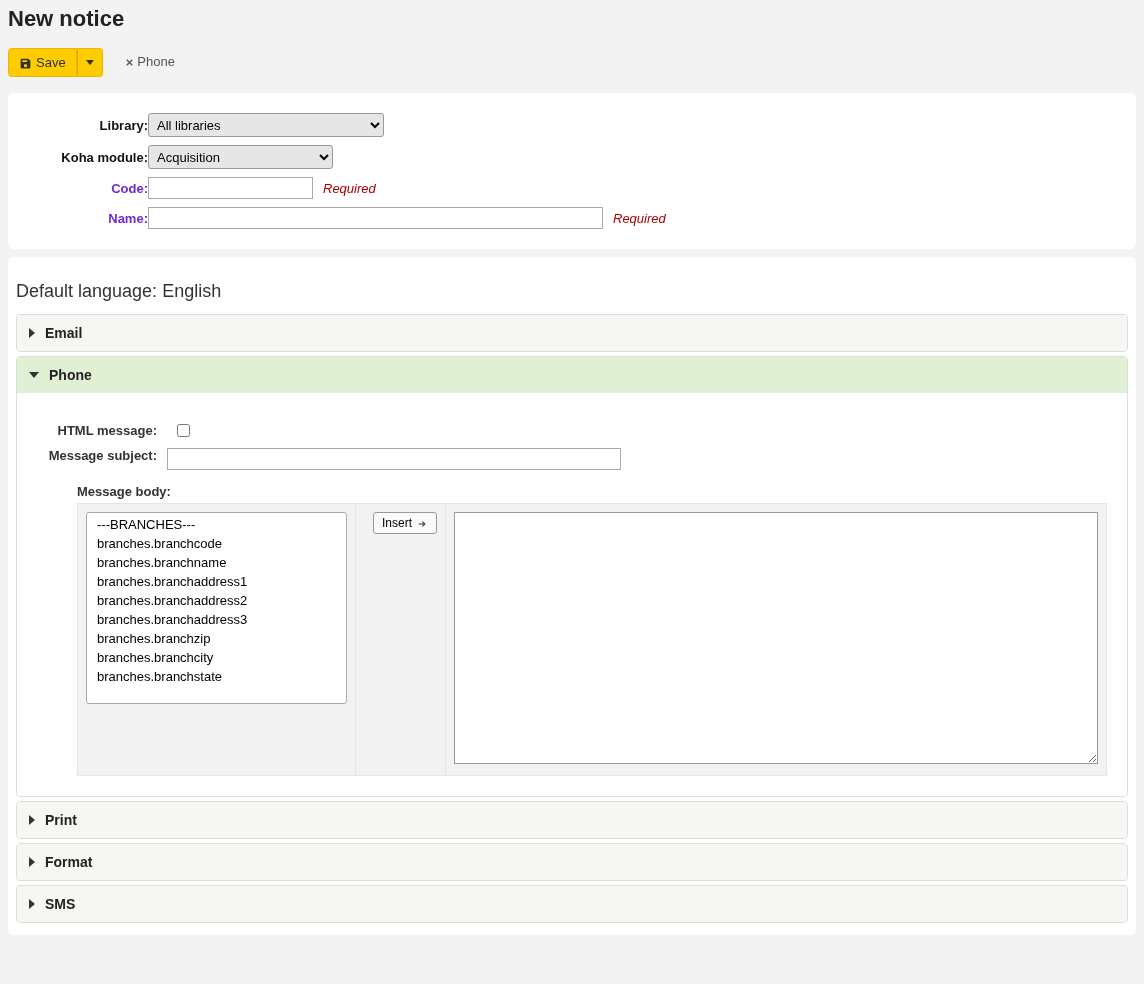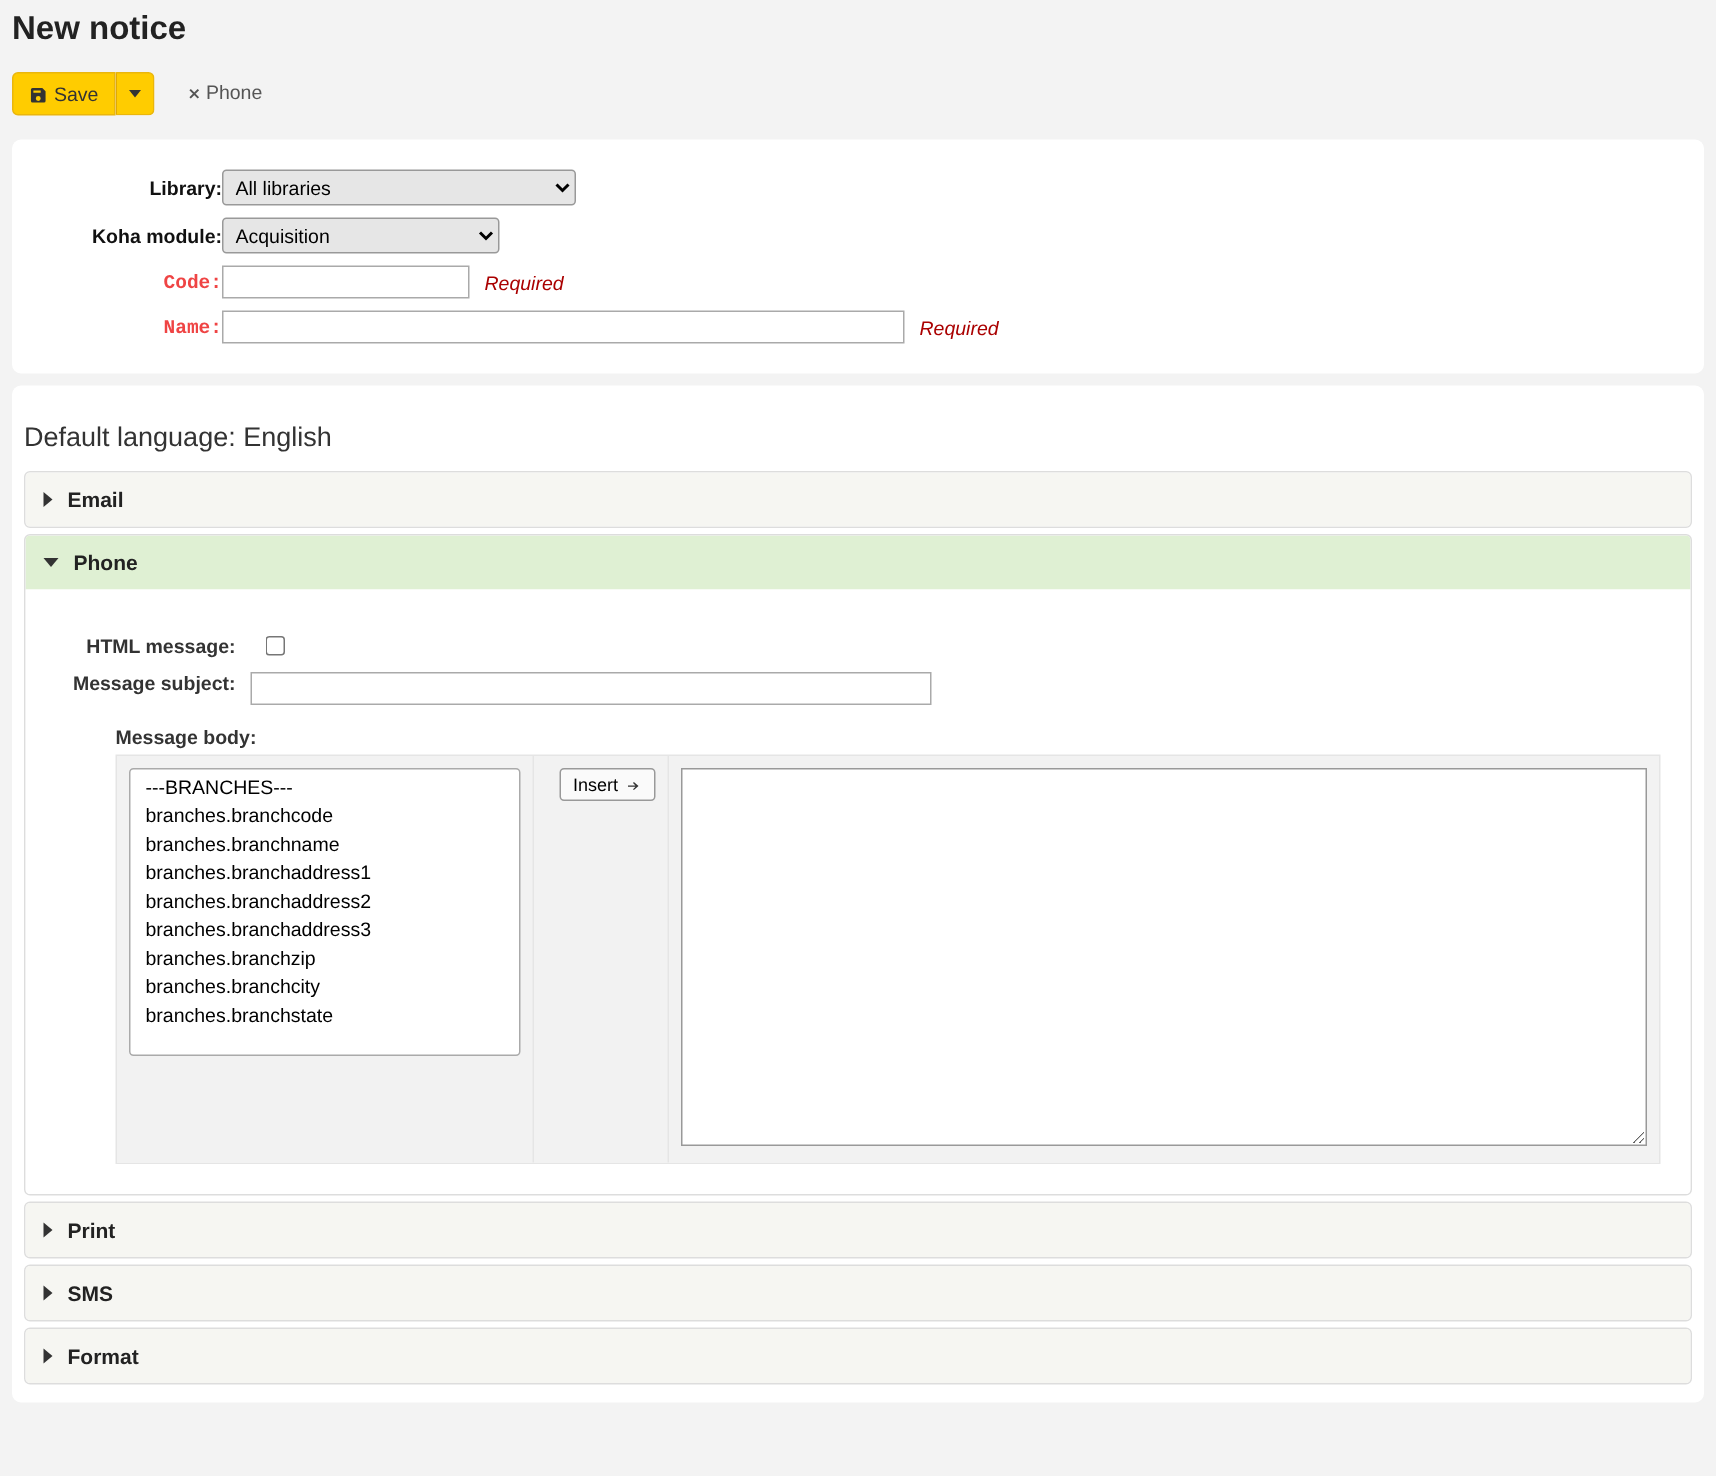--- a/index.html
+++ b/index.html
@@ -82,21 +82,21 @@
     display: flex;
     align-items: center;
     margin-bottom: 8px;
   }
   .form-label {
     width: 120px;
     text-align: right;
     font-weight: 700;
     color: #111;
   }
-  .form-label.required { color: #ef4444; font-family: Liberation Mono, monospace; }
+  .form-label.required { color: #6d28d9; }
   .required-text {
     color: #a00;
     font-style: italic;
     font-size: 13px;
     margin-left: 10px;
   }
   select, input[type="text"] {
     font-size: 13px;
     padding: 2px 4px;
     border: 1px solid #aaa;
@@ -341,24 +341,24 @@
   <div class="accordion">
     <div class="accordion-header">
       <span class="chevron chevron-right"></span>
       <span>Print</span>
     </div>
   </div>
 
   <div class="accordion">
     <div class="accordion-header">
       <span class="chevron chevron-right"></span>
+      <span>Format</span>
+    </div>
+  </div>
+
+  <div class="accordion">
+    <div class="accordion-header">
+      <span class="chevron chevron-right"></span>
       <span>SMS</span>
     </div>
   </div>
 
-  <div class="accordion">
-    <div class="accordion-header">
-      <span class="chevron chevron-right"></span>
-      <span>Format</span>
-    </div>
-  </div>
-
 </div>
 
 </body></html>

